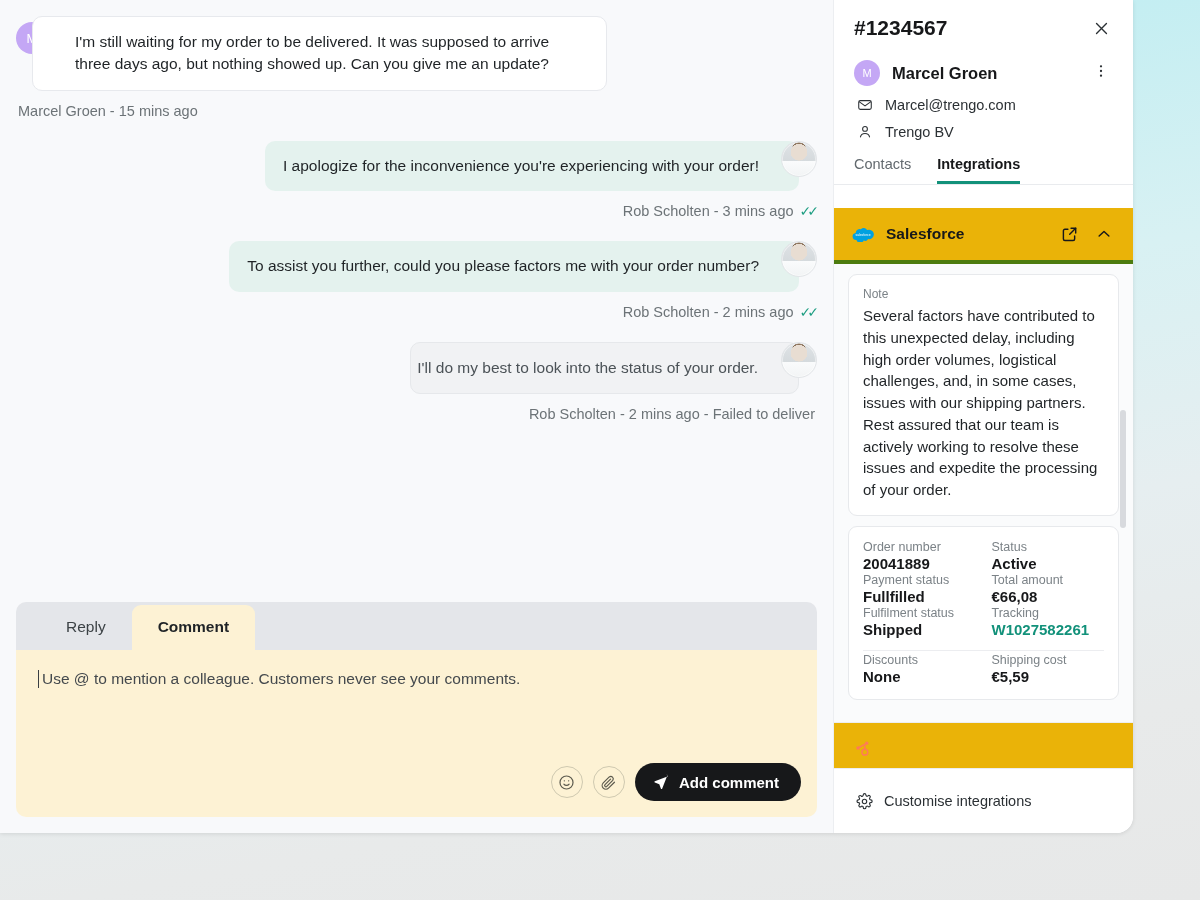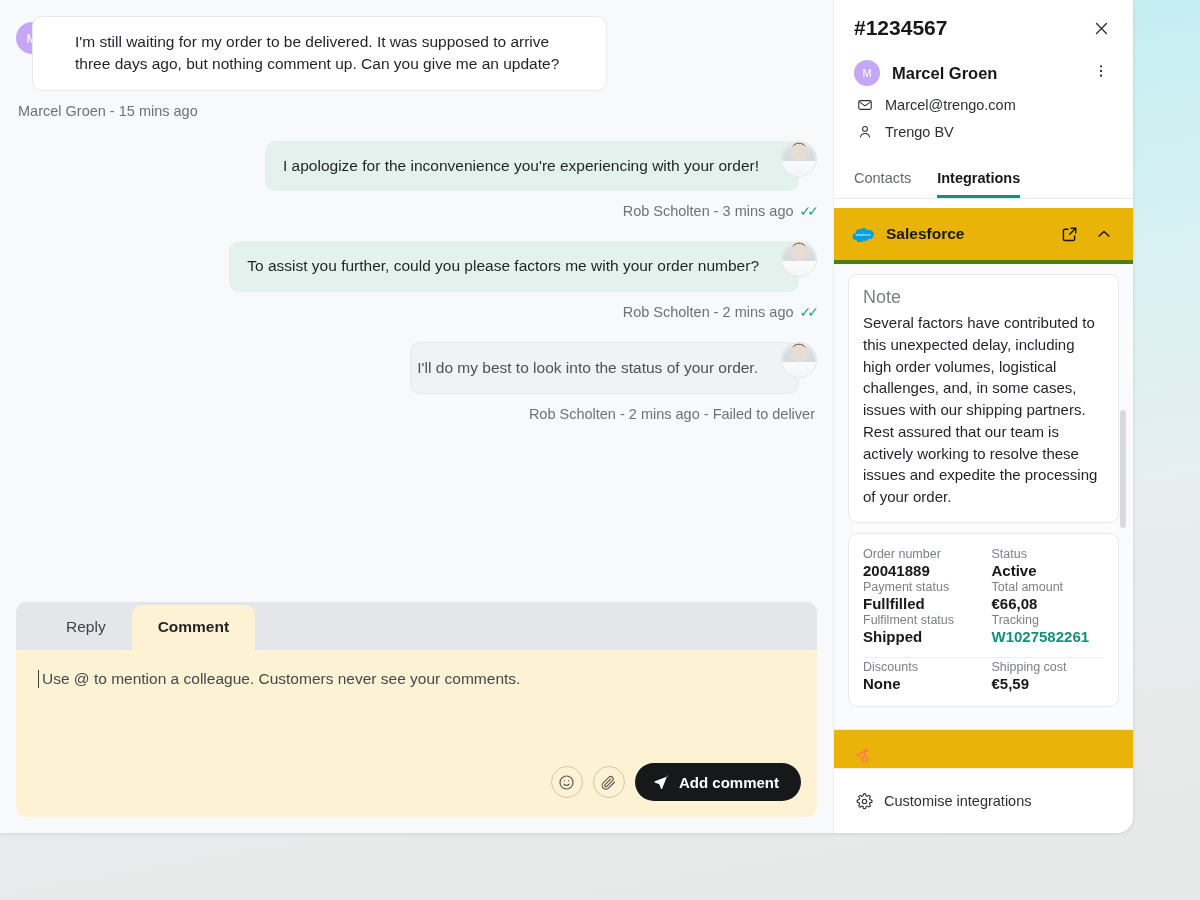--- a/index.html
+++ b/index.html
@@ -176,21 +176,21 @@
 
   .contact-line {
     display: flex; align-items: center; gap: 11px;
     margin-top: 11px; padding-left: 2px;
     font-size: 14.5px; color: #2b3034;
   }
   .contact-line .ic { width: 18px; display:flex; align-items:center; justify-content:center; flex: 0 0 18px; }
 
   #sidebar-tabs {
     display: flex; gap: 26px;
-    margin-top: 24px; padding: 0 20px;
+    margin-top: 10px; padding: 0 20px;
     border-bottom: 1px solid #e9ebee;
   }
   .side-tab {
     font-size: 14.5px; color: #62696e;
     padding: 6px 0 9px 0; cursor: pointer;
     border-bottom: 3px solid transparent;
   }
   .side-tab.active { color: #17181a; font-weight: bold; border-bottom-color: #12917a; }
 
   #integration-scroll {
@@ -205,21 +205,21 @@
   }
   .integration-name { font-size: 15.5px; font-weight: bold; color: #17181a; flex: 1; }
   .hdr-icon { cursor: pointer; padding: 2px; display:flex; }
 
   #integration-body { background: #fafbfc; padding: 10px 14px 12px 14px; }
   .card {
     background: #fff; border: 1px solid #e7e9ec;
     border-radius: 9px; padding: 12px 14px 14px 14px;
     margin-bottom: 10px;
   }
-  .card-label { font-size: 18px; color: #7b8287; margin-bottom: 4px; }
+  .card-label { font-size: 12px; color: #7b8287; margin-bottom: 4px; }
   .note-text { font-size: 15px; line-height: 1.45; color: #1f2326; }
 
   .kv-grid { display: grid; grid-template-columns: 1fr 1fr; column-gap: 16px; }
   .kv-key { font-size: 12.5px; color: #7b8287; margin-top: 1px; }
   .kv-val { font-size: 15px; font-weight: bold; color: #17181a; margin-top: 1px; }
   .kv-val.link { color: #12917a; font-weight: bold; }
   .kv-sep { grid-column: 1 / -1; height: 1px; background: #ecedf0; margin: 12px 0 1px 0; }
 
   #sidebar-footer {
     position: absolute; left: 0; right: 0; bottom: 0; height: 65px;
@@ -240,21 +240,21 @@
 </head>
 <body>
 
 <div id="app-window">
 
   <div id="conversation-pane">
     <div id="message-list">
 
       <div class="msg-row inbound">
         <div class="avatar-circle">M</div>
-        <div class="bubble inbound">I'm still waiting for my order to be delivered. It was supposed to arrive three days ago, but nothing comment up. Can you give me an update?</div>
+        <div class="bubble inbound">I'm still waiting for my order to be delivered. It was supposed to arrive three days ago, but nothing showed up. Can you give me an update?</div>
       </div>
       <div class="msg-meta">Marcel Groen - 15 mins ago</div>
 
       <div class="msg-row outbound">
         <div class="bubble outbound">I apologize for the inconvenience you're experiencing with your order!</div>
         <div class="avatar-photo"></div>
       </div>
       <div class="msg-meta right">
         <span>Rob Scholten - 3 mins ago</span><span class="tick">✓✓</span>
       </div>

